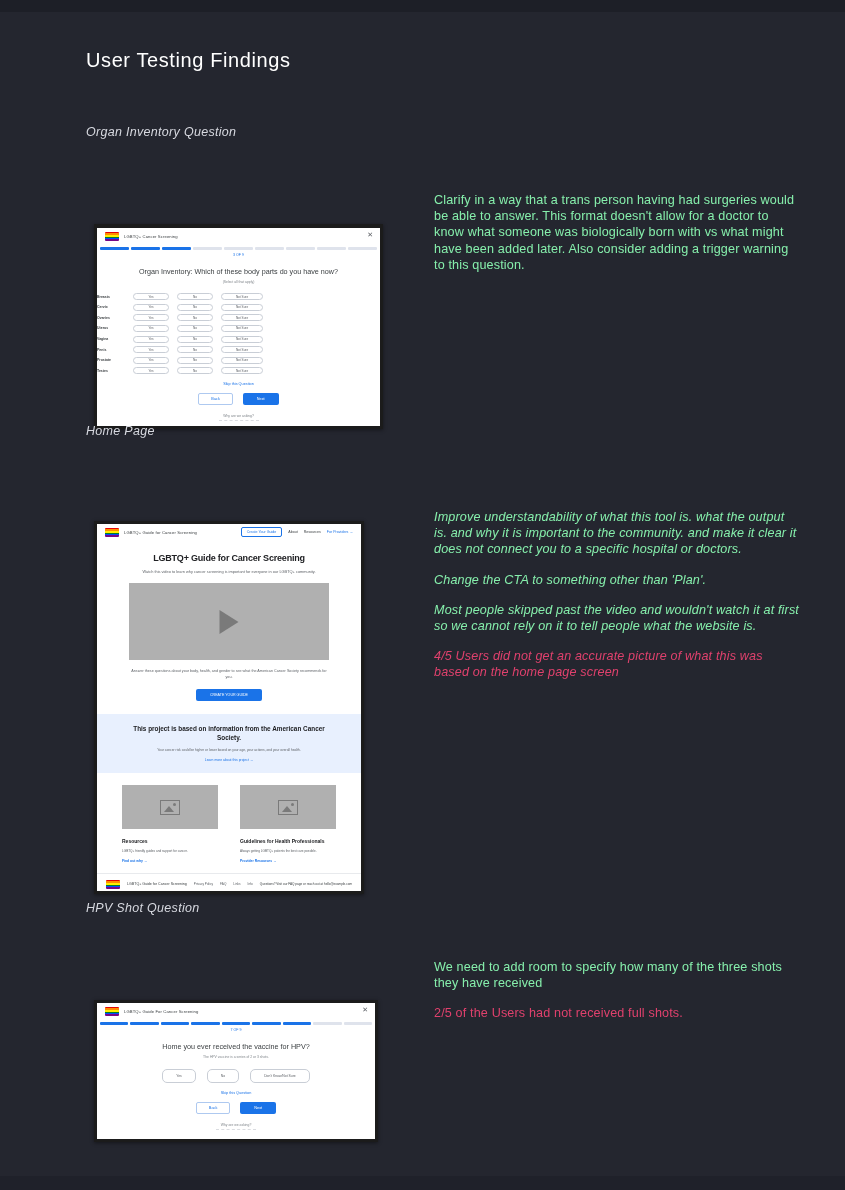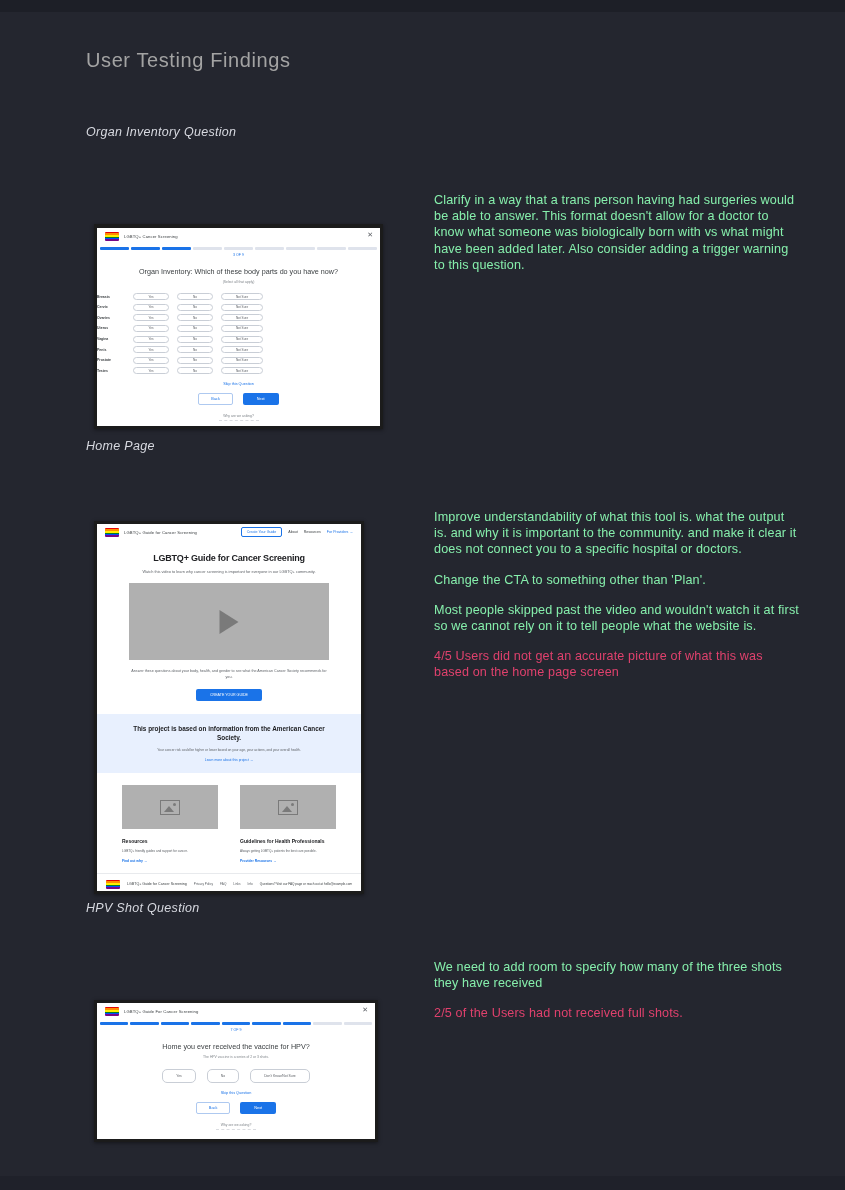--- a/index.html
+++ b/index.html
@@ -9,34 +9,34 @@
     font-family: "Liberation Sans", sans-serif;
     overflow: hidden;
   }
   #page { position: relative; width: 845px; height: 1190px; background:#24262f; }
 
   .top-bar { position:absolute; top:0; left:0; width:845px; height:12px; background:#1d1f27; }
   .bottom-bar { position:absolute; bottom:0; left:0; width:845px; height:14px; background:#1f212a; }
 
   .page-title {
     position:absolute; left:86px; top:49px;
-    font-size:20px; letter-spacing:0.6px; color:#a3a3a3; font-weight:400;
+    font-size:20px; letter-spacing:0.6px; color:#ffffff; font-weight:400;
   }
 
   .section-label {
     position:absolute; left:86px;
     font-size:12.5px; font-style:italic; letter-spacing:0.3px; color:#d7d9e0; font-weight:400;
   }
   #label-0 { top:125px; }
-  #label-1 { top:439px; }
+  #label-1 { top:424px; }
   #label-2 { top:901px; }
 
   .notes { position:absolute; left:434px; width:365px; }
   #notes-0 { top:192px; }
-  #notes-1 { top:509px; }
+  #notes-1 { top:509px;font-style:italic; }
   #notes-2 { top:959px; }
   .note-p {
     font-size:12.6px; line-height:16.2px; color:#86efac;
     margin-bottom:14px; letter-spacing:0.15px;
   }
   .note-p.accent { color:#e0416d; }
   .note-p:last-child { margin-bottom:0; }
 
   
   .shot { position:absolute; background:#1b1b1b; overflow:hidden;

